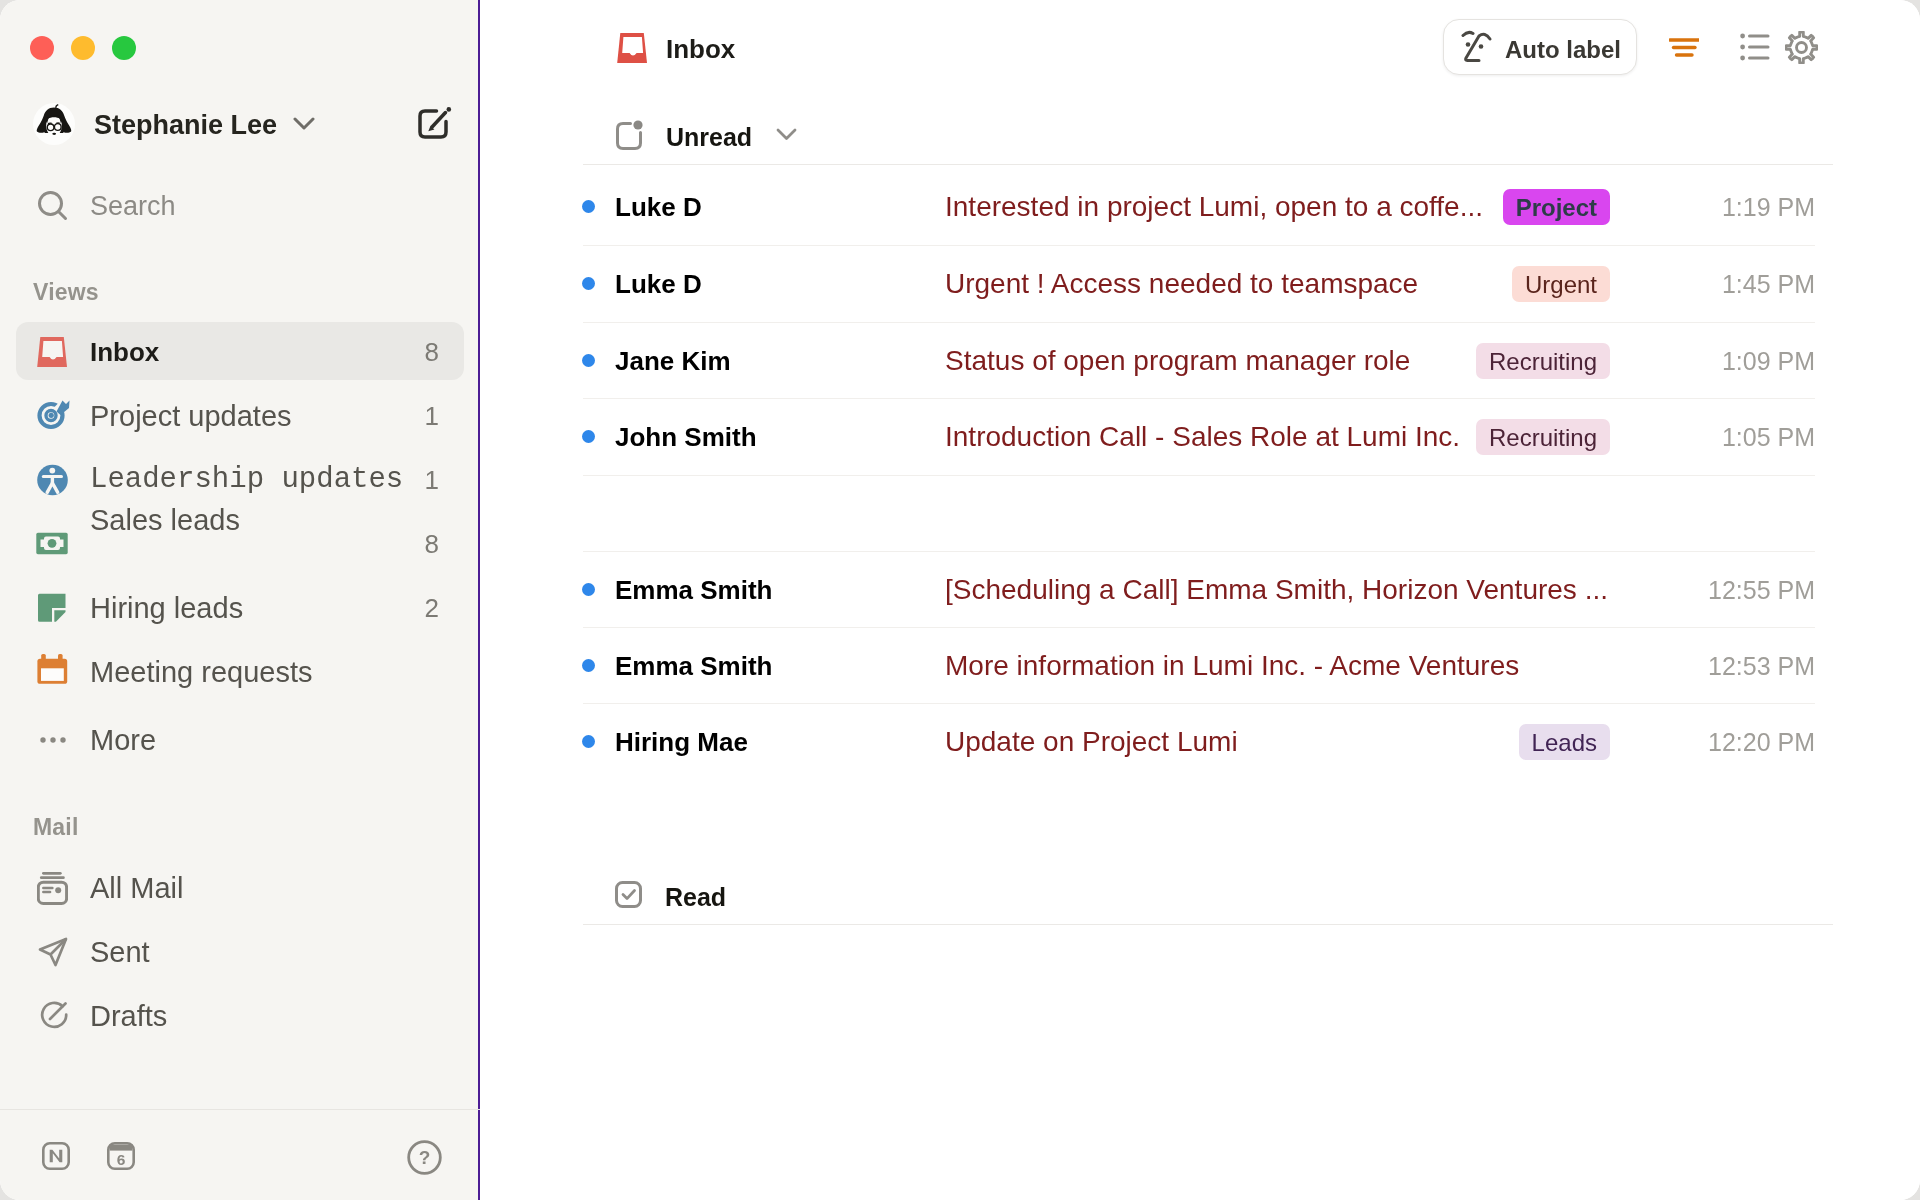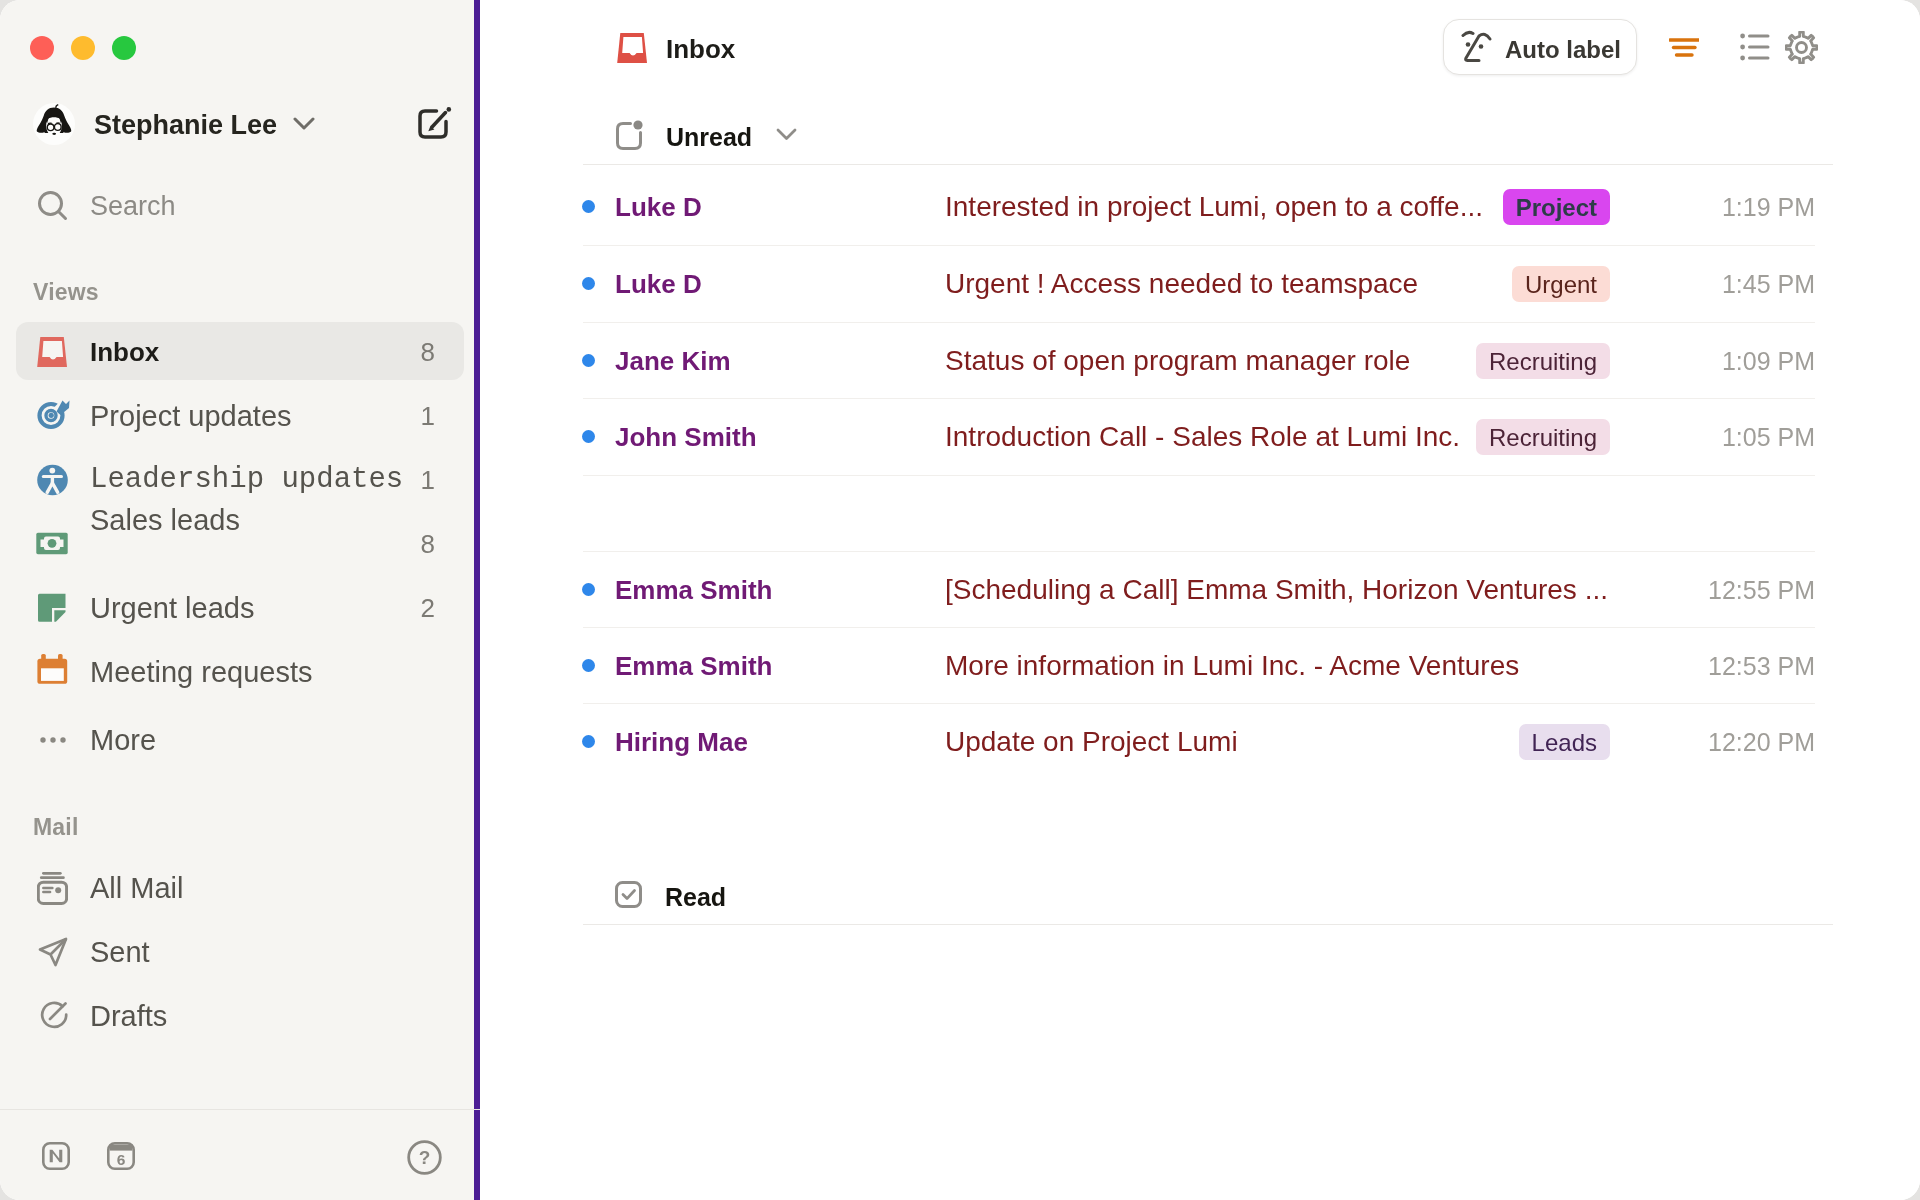--- a/index.html
+++ b/index.html
@@ -1,28 +1,28 @@
 <!DOCTYPE html>
 <html><head>
 <meta charset="utf-8">
 <style>
   * { margin:0; padding:0; box-sizing:border-box; }
   html,body { width:1920px; height:1200px; background:#e4e3e1; font-family:"Liberation Sans", sans-serif; -webkit-font-smoothing:antialiased; }
   #win { position:relative; width:1920px; height:1200px; border-radius:20px; overflow:hidden; background:#ffffff; }
-  #sidebar { position:absolute; left:0; top:0; width:480px; height:1200px; background:#f6f5f2; border-right:6px solid #4c1d95; }
+  #sidebar { position:absolute; left:0; top:0; width:480px; height:1200px; background:#f6f5f2; border-right:2px solid #4c1d95; }
   #main { position:absolute; left:481px; top:0; width:1439px; height:1200px; background:#ffffff; }
   .abs { position:absolute; }
   .light { position:absolute; width:24px; height:24px; border-radius:50%; top:36px; }
   .svgi { position:absolute; }
   .srow-text { position:absolute; font-size:29px; color:#55534d; font-weight:400; left:90px; line-height:34px; }
   .scount { position:absolute; font-size:26px; color:#7c7a74; right:39px; text-align:right; line-height:30px; }
   .slabel { position:absolute; left:33px; font-size:23px; font-weight:bold; color:#95938d; letter-spacing:0.2px; }
   .erow { position:absolute; left:583px; width:1232px; height:76px; }
   .erow .dot { position:absolute; left:-1px; top:31px; width:13px; height:13px; border-radius:50%; background:#2e87ea; }
-  .erow .sender { position:absolute; left:32px; top:0; width:324px; line-height:76px; font-size:26px; font-weight:bold; color:#701a75; white-space:nowrap; overflow:hidden; }
+  .erow .sender { position:absolute; left:32px; top:0; width:324px; line-height:76px; font-size:26px; font-weight:bold; color:#000000; white-space:nowrap; overflow:hidden; }
   .erow .subject { position:absolute; left:362px; top:0; right:203px; line-height:76px; font-size:28px; color:#7f1d1d; white-space:nowrap; overflow:hidden; }
   .erow .chip { position:absolute; right:205px; top:20px; height:36px; line-height:37px; border-radius:7px; padding:0 13px; font-size:24px; font-weight:400; }
   .erow .time { position:absolute; right:0; top:0; line-height:76px; font-size:25px; color:#a09e99; }
   .rowline { position:absolute; left:583px; width:1232px; height:1px; background:#f1efec; }
   .secline { position:absolute; left:583px; width:1250px; height:1px; background:#ebe9e6; }
 </style>
 </head>
 <body>
 <div id="win">
   <div id="sidebar">
@@ -97,21 +97,21 @@
       <path d="M10,4.5 H22 Q24,4.5 24,6.5 V7.5 H27.5 V15 H24 V16 Q24,18 22,18 H10 Q8,18 8,16 V15 H4.5 V7.5 H8 V6.5 Q8,4.5 10,4.5 Z" fill="#f6f5f2"></path>
       <circle cx="16" cy="11.3" r="4.4" fill="#5f9a78"></circle>
     </svg>
     <div class="srow-text" style="top:503px;">Sales leads</div>
     <div class="scount" style="top:529px;">8</div>
 
     <svg class="svgi" style="left:37px; top:592px;" width="31" height="31" viewBox="0 0 31 31">
       <path d="M2.5,1.8 H28.5 V16 H15 V29.8 H2.5 Q1,29.8 1,28.3 V3.3 Q1,1.8 2.5,1.8 Z" fill="#5f9a78"></path>
       <path d="M17.3,18.3 H28.5 V19.9 L18.9,29.8 H17.3 Z" fill="#5f9a78"></path>
     </svg>
-    <div class="srow-text" style="top:591px;">Urgent leads</div>
+    <div class="srow-text" style="top:591px;">Hiring leads</div>
     <div class="scount" style="top:593px;">2</div>
 
     <svg class="svgi" style="left:37px; top:653px;" width="31" height="31" viewBox="0 0 31 31">
       <rect x="0.4" y="5.8" width="29.8" height="25" rx="2.6" fill="#dd7f33"></rect>
       <rect x="4.2" y="1" width="4.6" height="7" rx="1.6" fill="#dd7f33"></rect>
       <rect x="21" y="1" width="4.6" height="7" rx="1.6" fill="#dd7f33"></rect>
       <rect x="4" y="15.3" width="22.8" height="12.6" fill="#fdfcfb"></rect>
     </svg>
     <div class="srow-text" style="top:655px;">Meeting requests</div>
 

